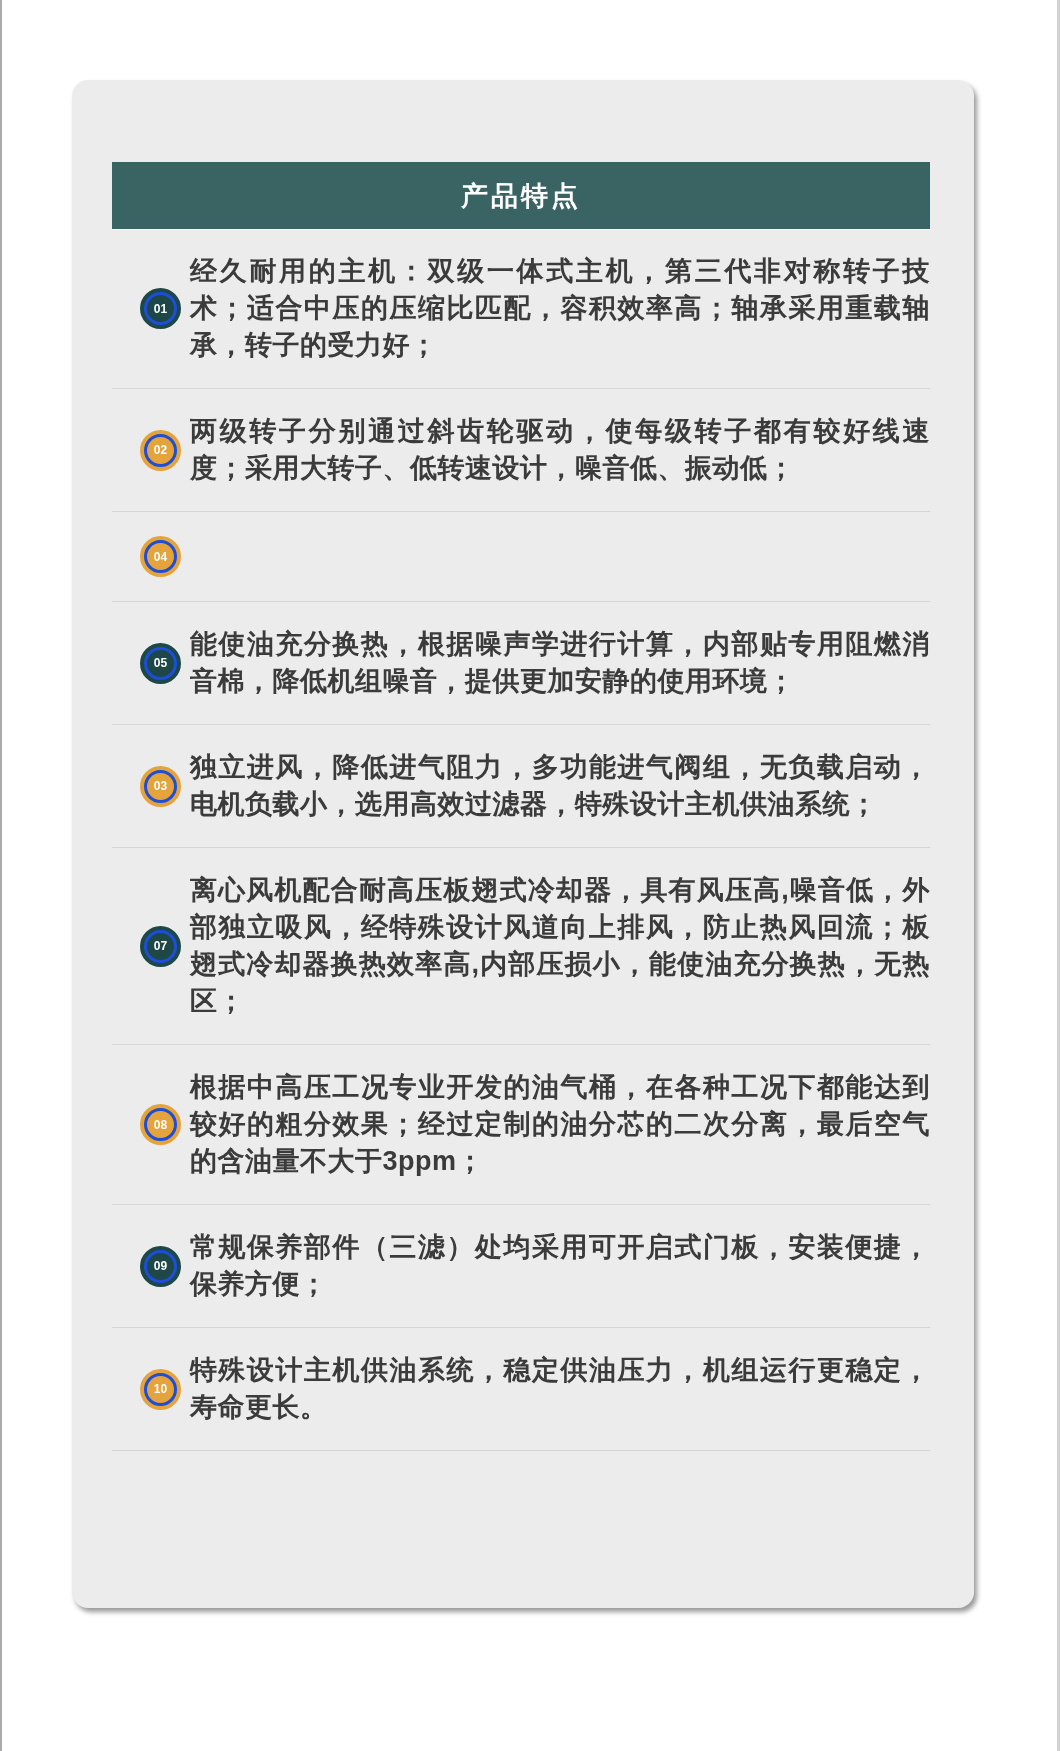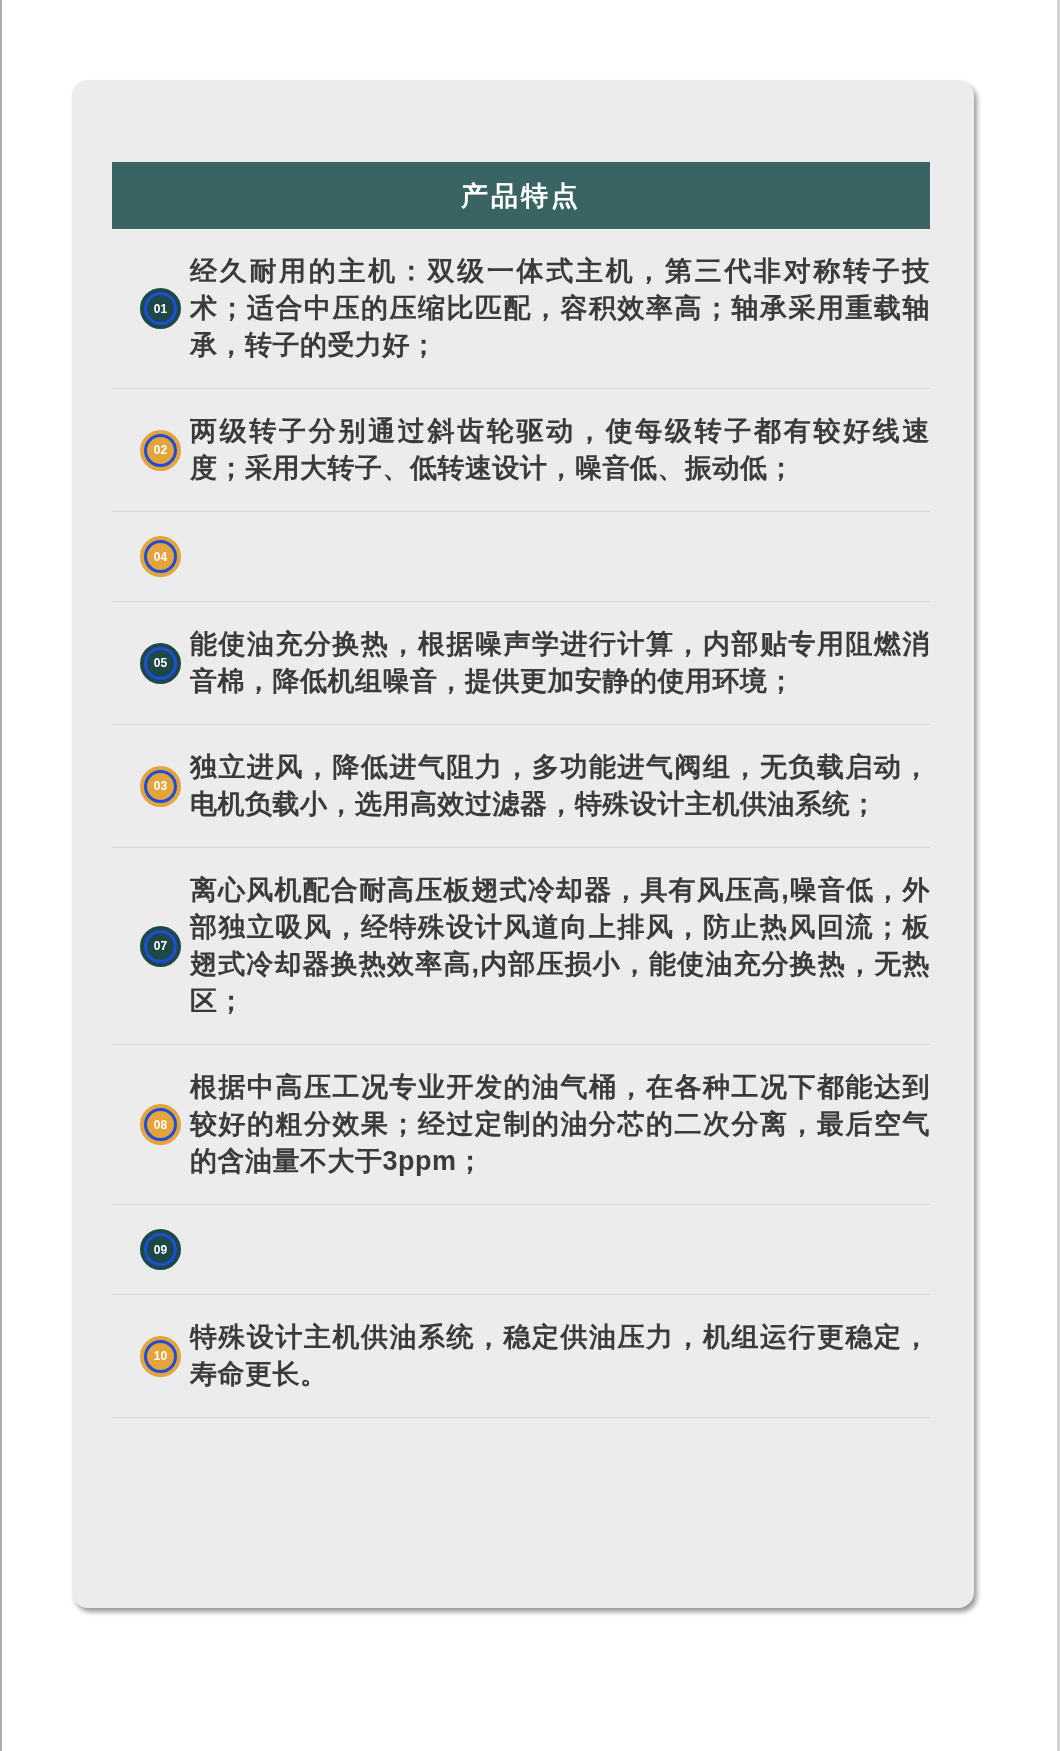--- a/index.html
+++ b/index.html
@@ -154,20 +154,21 @@
     <div class="badge-outer" style="--bc: #e5a33c;">
       <div class="badge-inner">08</div>
     </div>
     <div class="feature-text">根据中高压工况专业开发的油气桶，在各种工况下都能达到较好的粗分效果；经过定制的油分芯的二次分离，最后空气的含油量不大于3ppm；</div>
   </div>
 
   <div class="feature-row">
     <div class="badge-outer" style="--bc: #1e4848;">
       <div class="badge-inner">09</div>
     </div>
+    <div class="feature-text">常规保养部件（三滤）处均采用可开启式门板，安装便捷，保养方便；</div>
   </div>
 
   <div class="feature-row">
     <div class="badge-outer" style="--bc: #e5a33c;">
       <div class="badge-inner">10</div>
     </div>
     <div class="feature-text">特殊设计主机供油系统，稳定供油压力，机组运行更稳定，寿命更长。</div>
   </div>
 </div>
 </div>

